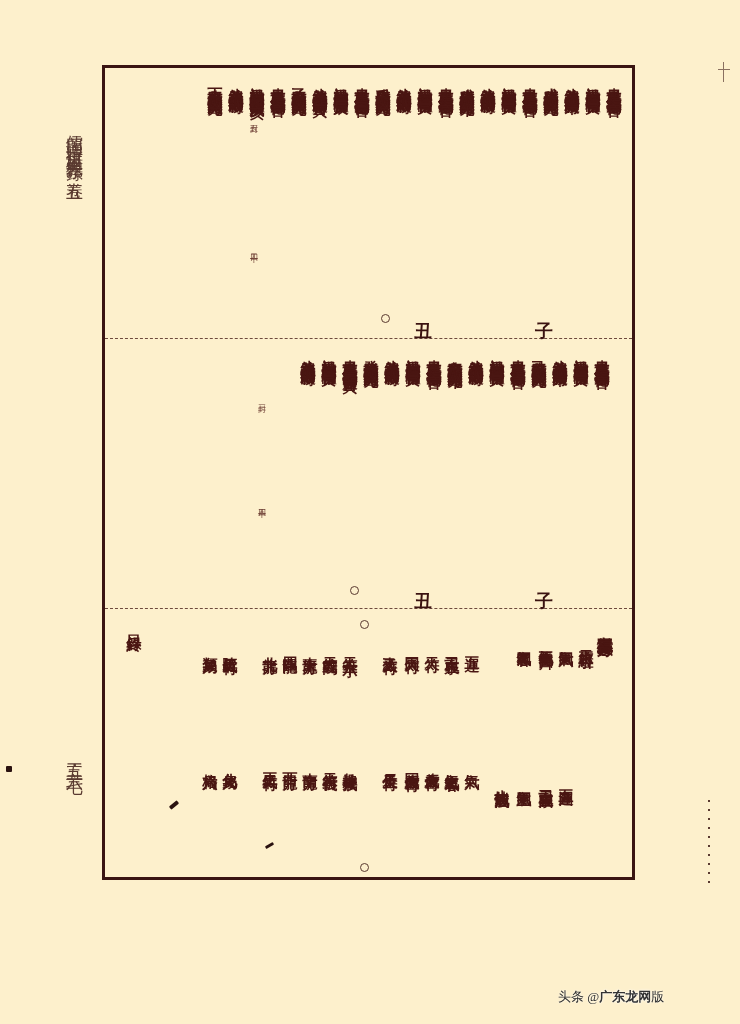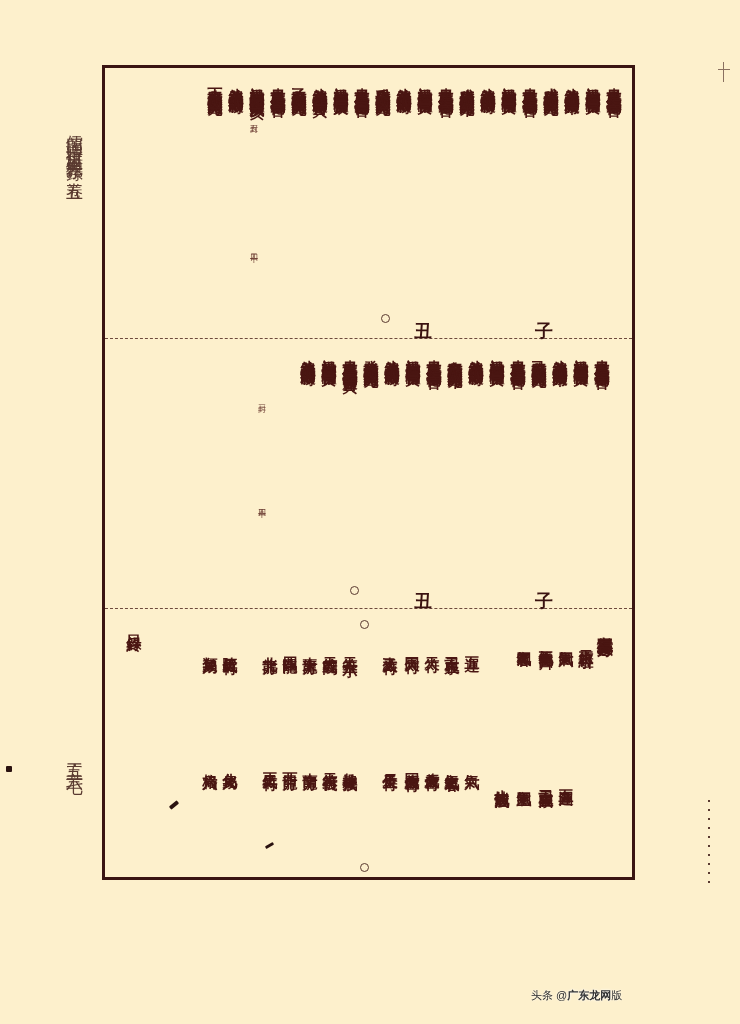--- a/index.html
+++ b/index.html
@@ -50,23 +50,23 @@
     position: absolute;
   }
   .note { position: absolute; font-size: 8px; color: #6a3a30; writing-mode: vertical-rl; }
   .circle { position: absolute; width: 7px; height: 7px; border: 1px solid #5a3a30; border-radius: 50%; }
   .toc-col {
     writing-mode: vertical-rl;
     font-size: 15px; font-weight: bold; line-height: 21px; letter-spacing: 1px;
     color: #4a1612; position: absolute;
   }
   .watermark {
-    position: absolute; left: 531px; top: 988px;
-    font-family: Liberation Sans, sans-serif;
-    font-size: 11px; color: #2b2b2b;
+    position: absolute; left: 558px; top: 988px;
+    font-family: Liberation Serif, serif;
+    font-size: 13px; color: #2b2b2b;
     text-shadow: 0 0 2px #fff;
   }
   .watermark .brand { font-weight: bold; color: #333; text-shadow: 0 0 3px #fff, 0 0 1px #fff; }
   .crosshair {
     position: absolute; left: 718px; top: 62px; width: 12px; height: 20px;
   }
   .crosshair:before { content: ""; position: absolute; left: 5px; top: 0; width: 1px; height: 20px; background: #8a7060; }
   .crosshair:after { content: ""; position: absolute; left: 0; top: 7px; width: 12px; height: 1px; background: #8a7060; }
   .dotline { position: absolute; left: 708px; top: 800px; width: 2px; height: 85px;
     background: repeating-linear-gradient(to bottom, #5a3a30 0 2px, transparent 2px 9px); }

